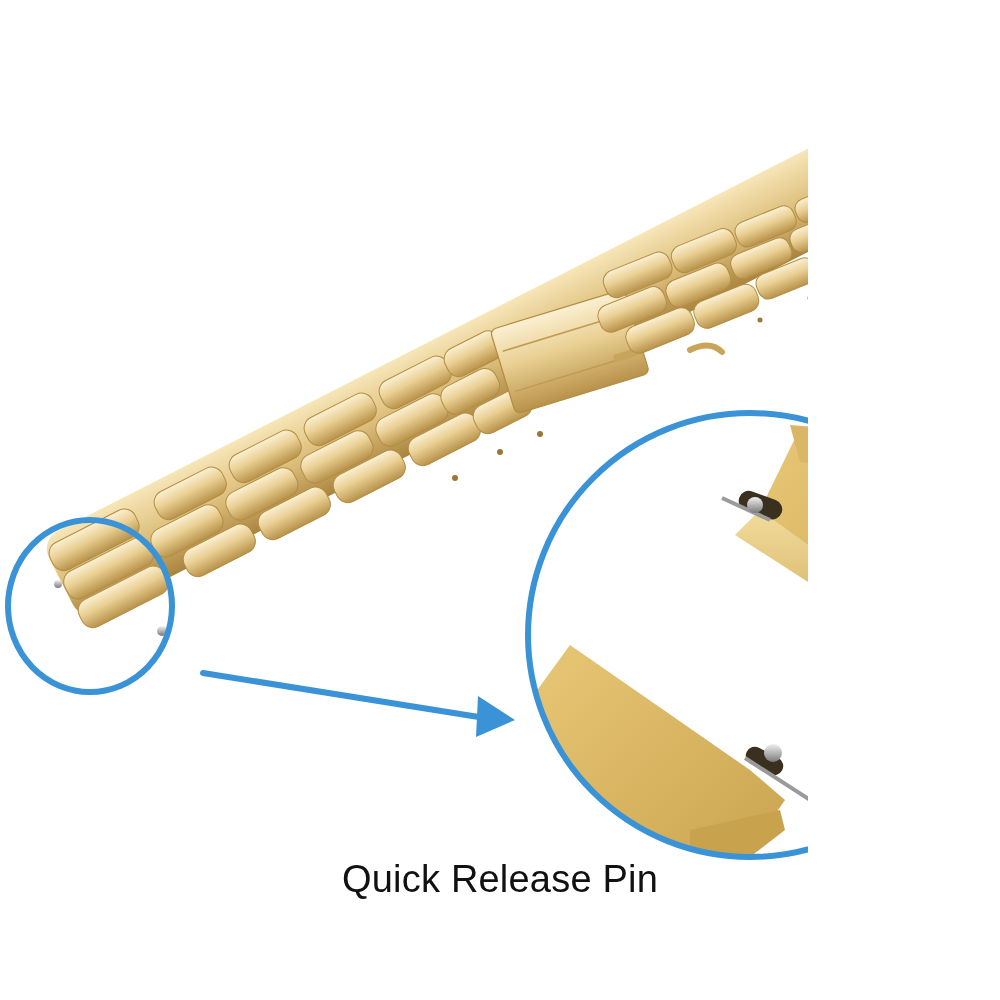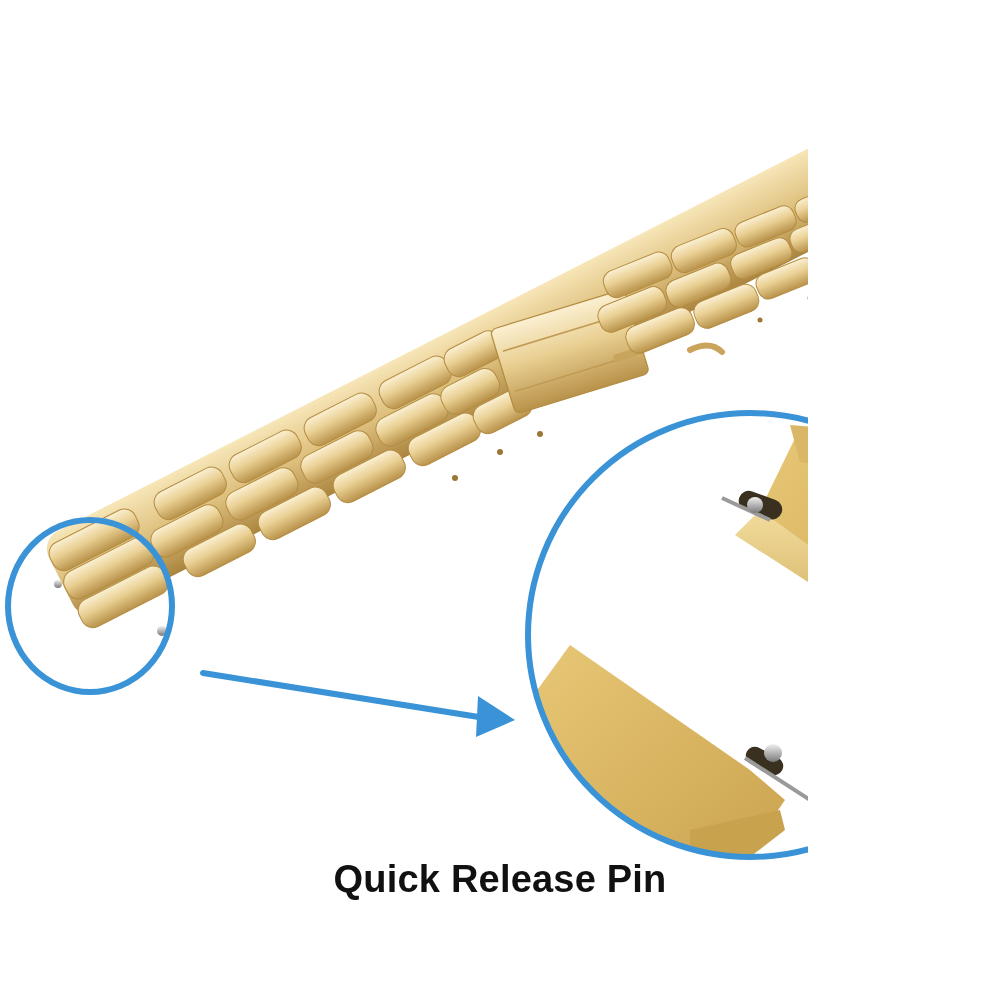--- a/index.html
+++ b/index.html
@@ -2,21 +2,20 @@
 <html><head>
 <meta charset="utf-8">
 <style>
   html, body { margin: 0; padding: 0; background: #ffffff; }
   .canvas {
     position: relative;
     width: 808px;
     height: 1000px;
     background: #ffffff;
     overflow: hidden;
-    font-weight: bold;
   }
   .art { position: absolute; left: 0; top: 0; }
   .caption {
     position: absolute;
     left: 0;
     top: 858px;
     width: 1000px;
     text-align: center;
     font-family: "Liberation Sans", sans-serif;
     font-size: 38px;

